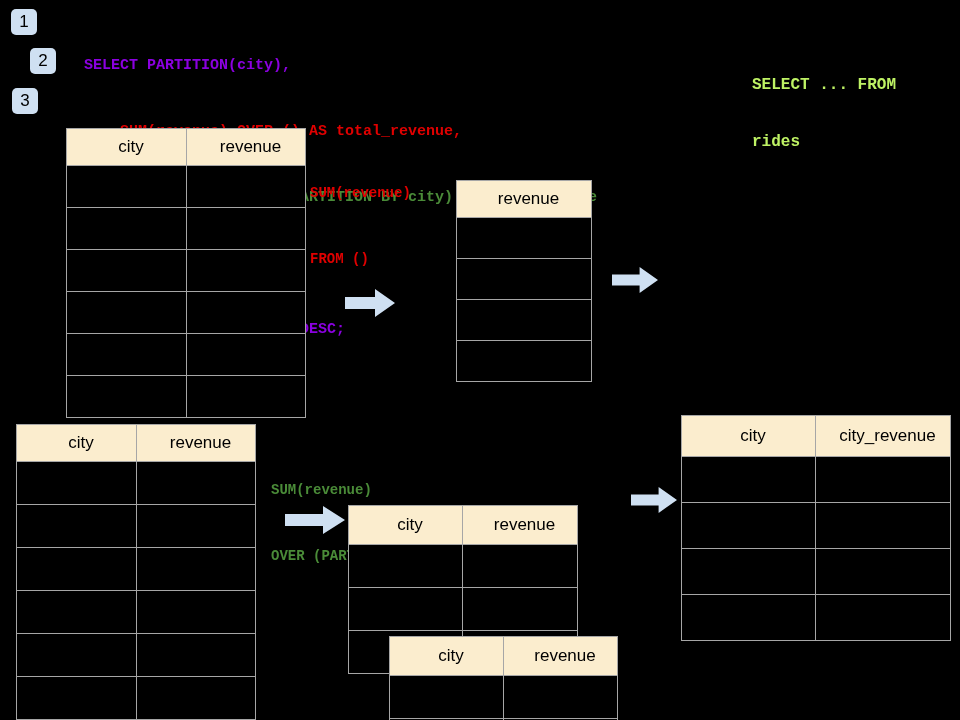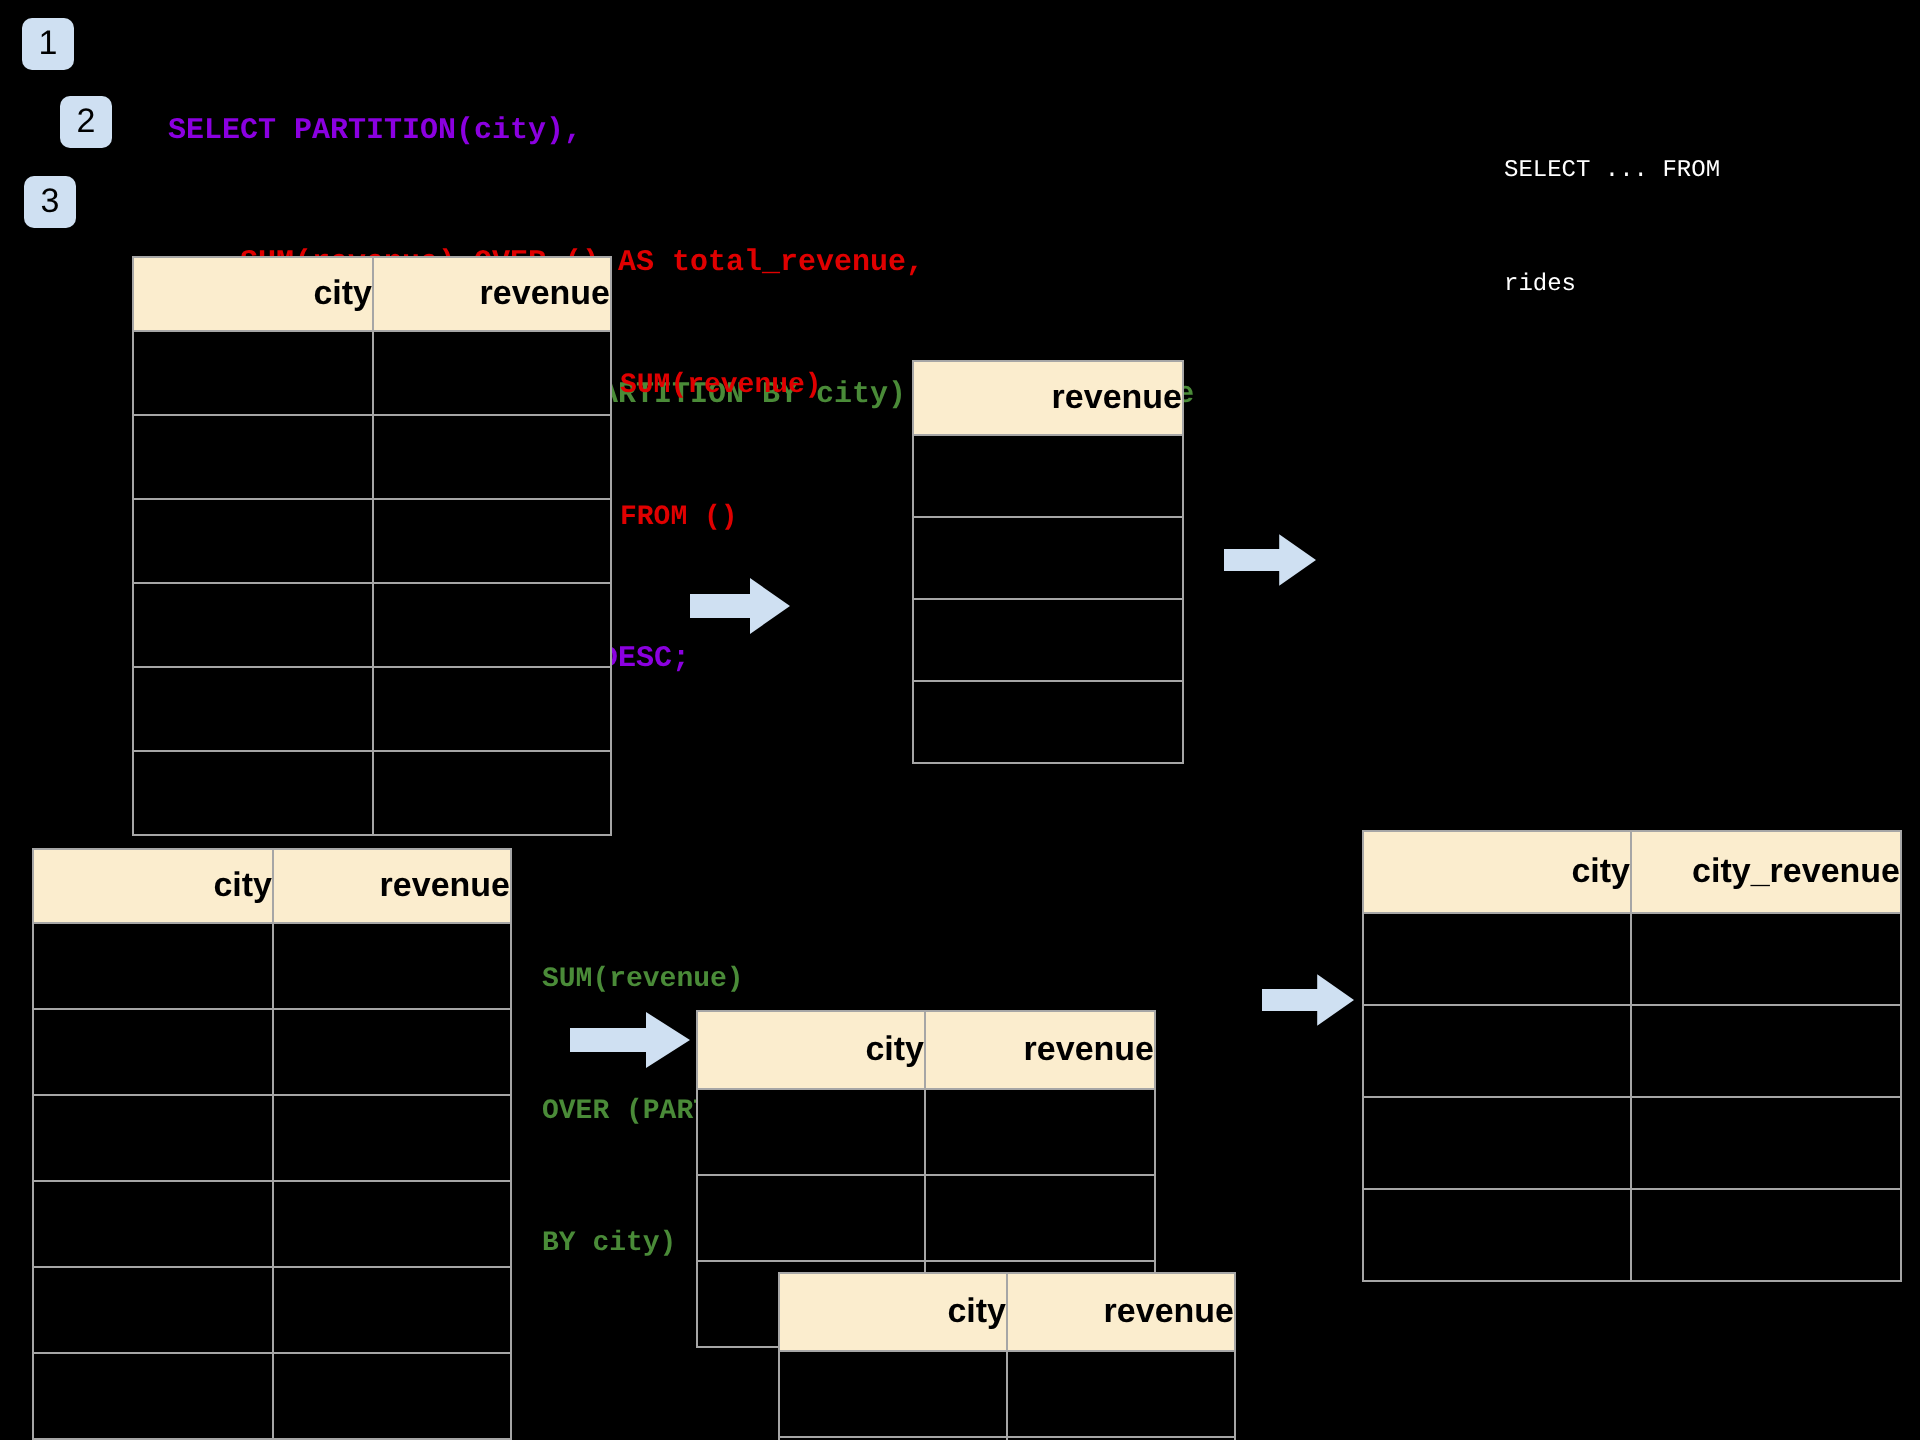--- a/index.html
+++ b/index.html
@@ -42,25 +42,25 @@
     letter-spacing: 0px;
   }
   .sql-line { white-space: pre; }
   .c-purple { color: #8b00e0; }
   .c-red    { color: #e00000; }
   .c-green  { color: #4a8b38; }
 
   .side-note {
     position: absolute;
     font-family: "Liberation Mono", monospace;
-    font-weight: normal;
-    font-size: 12px;
+    font-weight: bold;
+    font-size: 16px;
     line-height: 19px;
     white-space: pre;
-    color: #ffffff;
+    color: #bef264;
   }
 
   
   .annot {
     position: absolute;
     font-family: "Liberation Mono", monospace;
     font-weight: bold;
     font-size: 14px;
     line-height: 22px;
     white-space: pre;
@@ -78,23 +78,23 @@
   .tbl td {
     border: 1px solid #a6a6a6;
     background: #000000;
     padding: 0;
   }
   .tbl th {
     border: 1px solid #a6a6a6;
     background: #fbedce;
     color: #000000;
     font-family: "Liberation Sans", sans-serif;
-    font-weight: bold;
+    font-weight: normal;
     font-size: 17px;
-    text-align: right;
+    text-align: center;
     padding: 0 0 0 9px;
   }
 
   
   .arrow {
     position: absolute;
   }
 </style>
 </head>
 <body>
@@ -119,21 +119,20 @@
   </div>
 
   <div class="annot red" style="left:310px; top:138px;">
     <div>SUM(revenue)</div>
     <div>FROM ()</div>
   </div>
 
   <div class="annot green" style="left:271px; top:435px;">
     <div>SUM(revenue)</div>
     <div>OVER (PARTITION</div>
-    <div>BY city)</div>
   </div>
 
   <table class="tbl" style="left:66px; top:128px; width:239px;">
     <colgroup>
         <col style="width:120px">
         <col style="width:119px">
       </colgroup>
     <tbody>
         <tr>
       <th style="height:36px">city</th>

